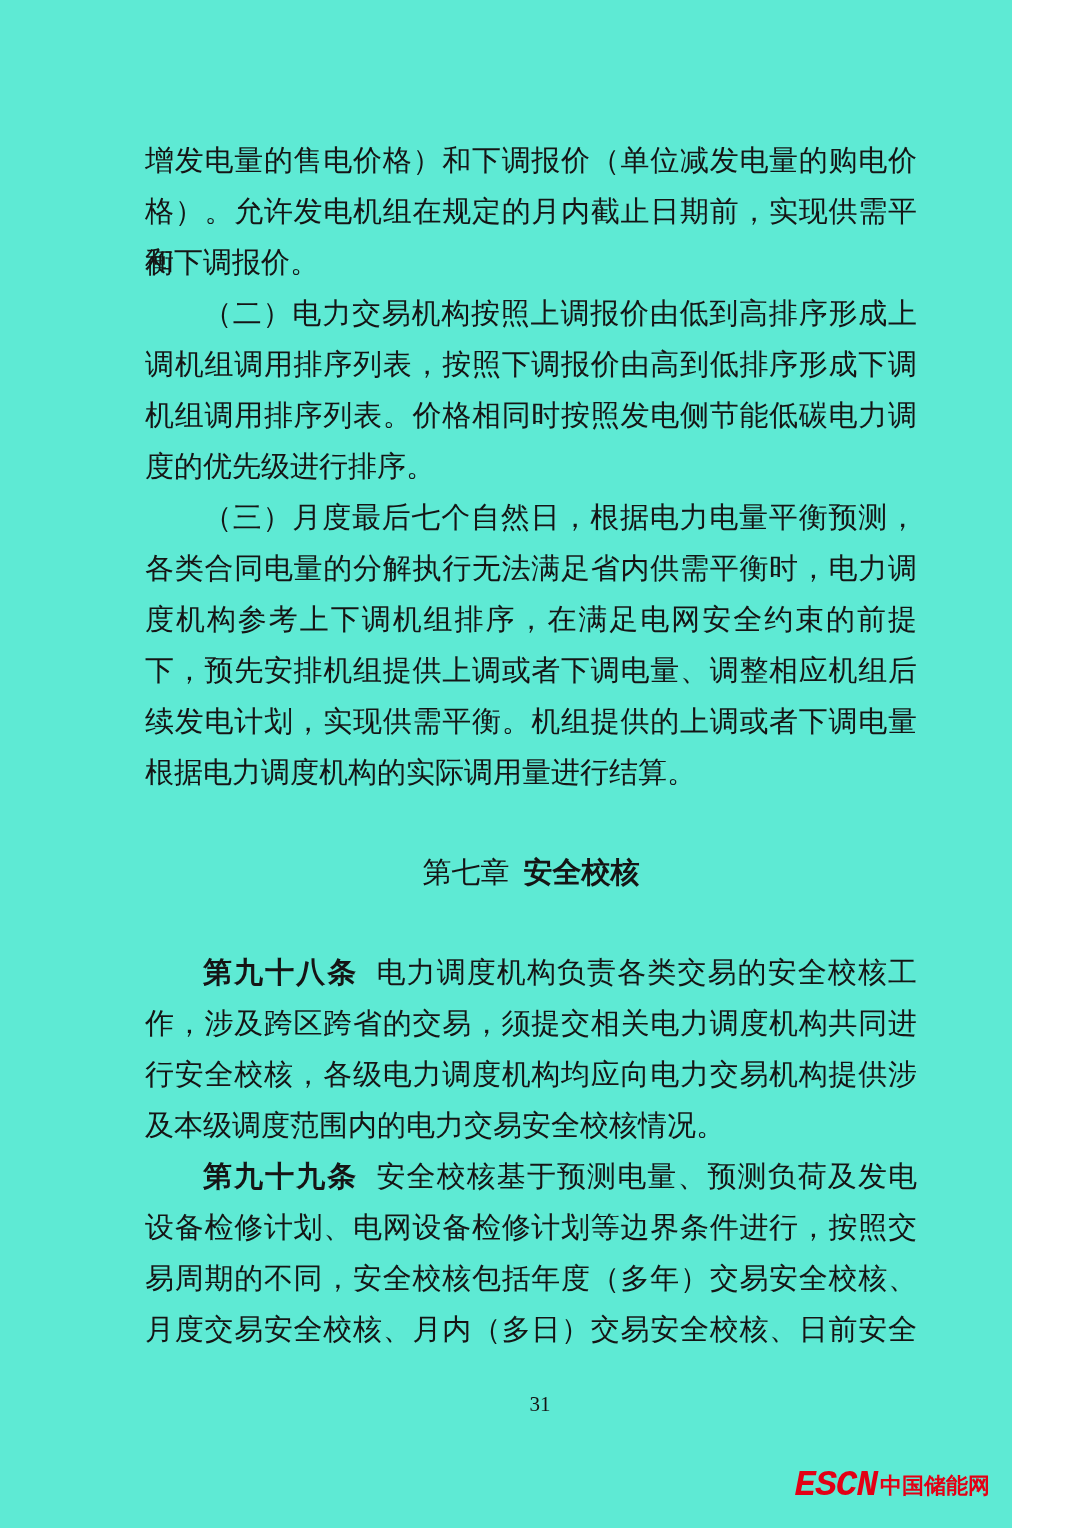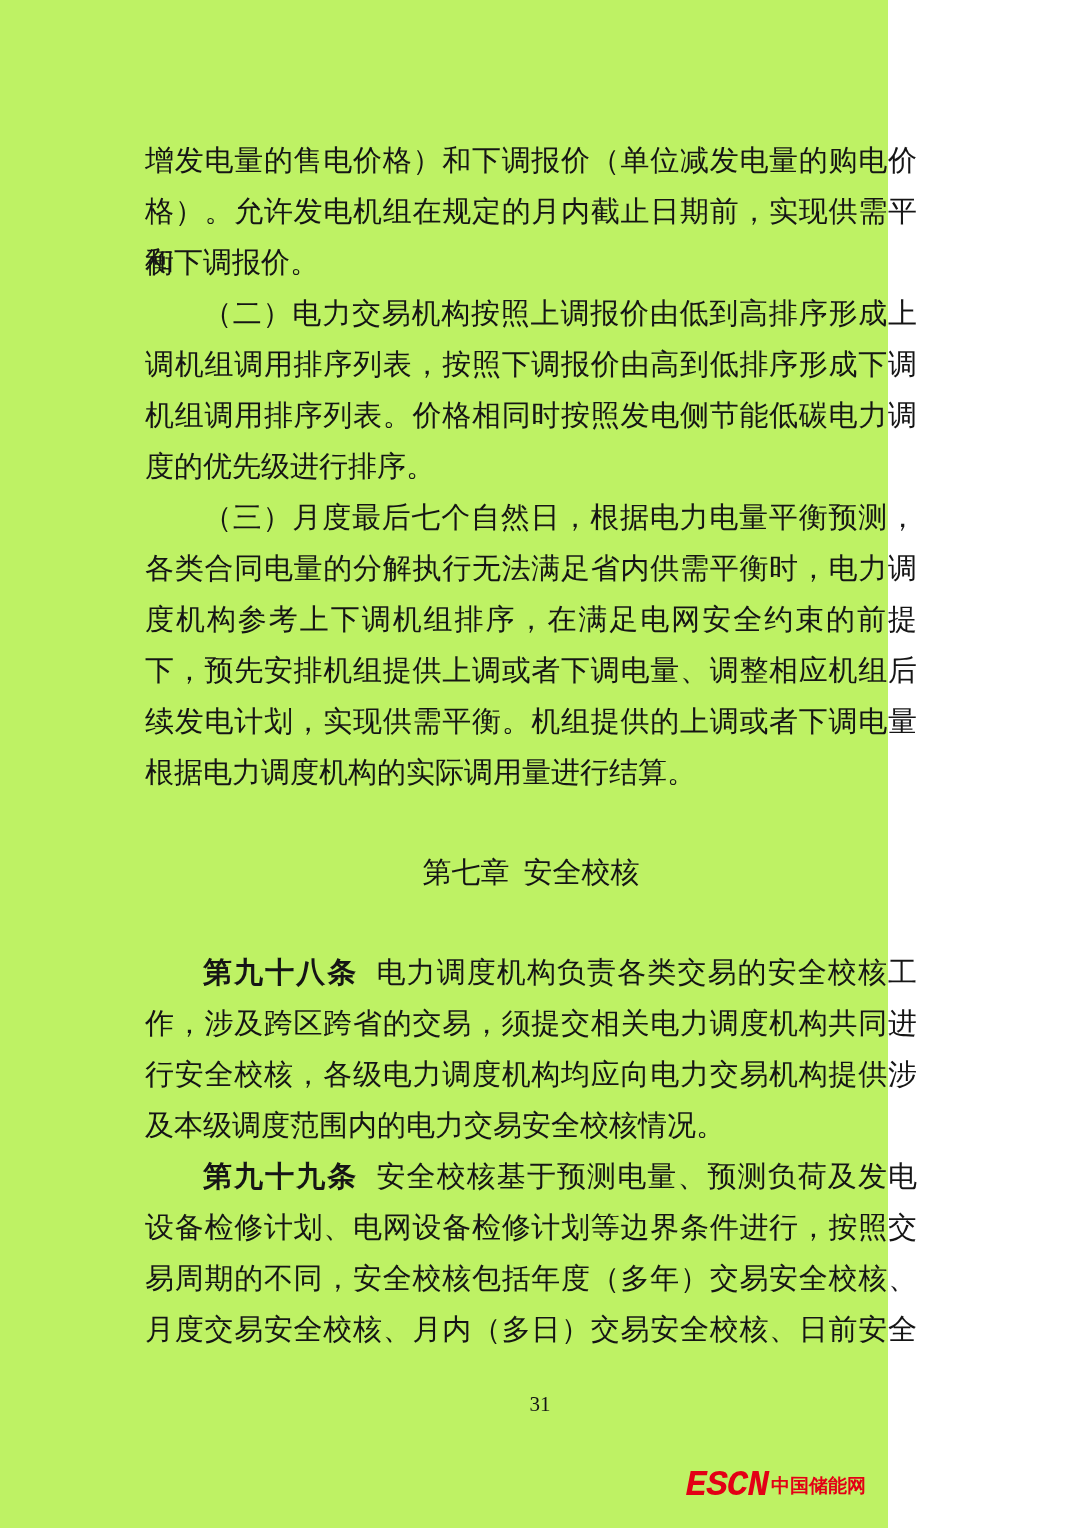--- a/index.html
+++ b/index.html
@@ -5,23 +5,23 @@
   html, body {
     margin: 0;
     padding: 0;
     width: 1080px;
     height: 1528px;
     background: #ffffff;
     overflow: hidden;
   }
   #page {
     position: relative;
-    width: 888px;
+    width: 1012px;
     height: 1528px;
-    background: #bef264;
+    background: #5eead4;
     color: #151515;
     font-family: "Liberation Serif", "DejaVu Serif", serif;
   }
   #text-block {
     position: absolute;
     left: 145px;
     top: 135px;
     width: 772px;
   }
   .line {
@@ -49,21 +49,21 @@
     font-size: 29px;
     line-height: 51px;
     height: 51px;
     margin: 49px 0 49px 0;
     text-align: center;
   }
   .heading .prefix {
     margin-right: 14px;
   }
   .heading .title {
-    font-weight: 400;
+    font-weight: 700;
     margin-top: 44px;
   }
   .page-num {
     position: absolute;
     top: 1391px;
     left: 0;
     width: 1080px;
     text-align: center;
     font-size: 21px;
     line-height: 26px;
@@ -82,21 +82,21 @@
     font-style: italic;
     font-weight: 800;
     font-size: 36px;
     line-height: 36px;
     letter-spacing: -1px;
     padding-right: 3px;
   }
   .logo .cjk {
     font-family: "Liberation Sans", "DejaVu Sans", sans-serif;
     font-weight: 700;
-    font-size: 19px;
+    font-size: 22px;
     line-height: 36px;
     letter-spacing: 0px;
   }
 </style>
 </head>
 <body>
 
 <div id="page">
   <div id="text-block">
       <div class="line justify">增发电量的售电价格）和下调报价（单位减发电量的购电价</div>

